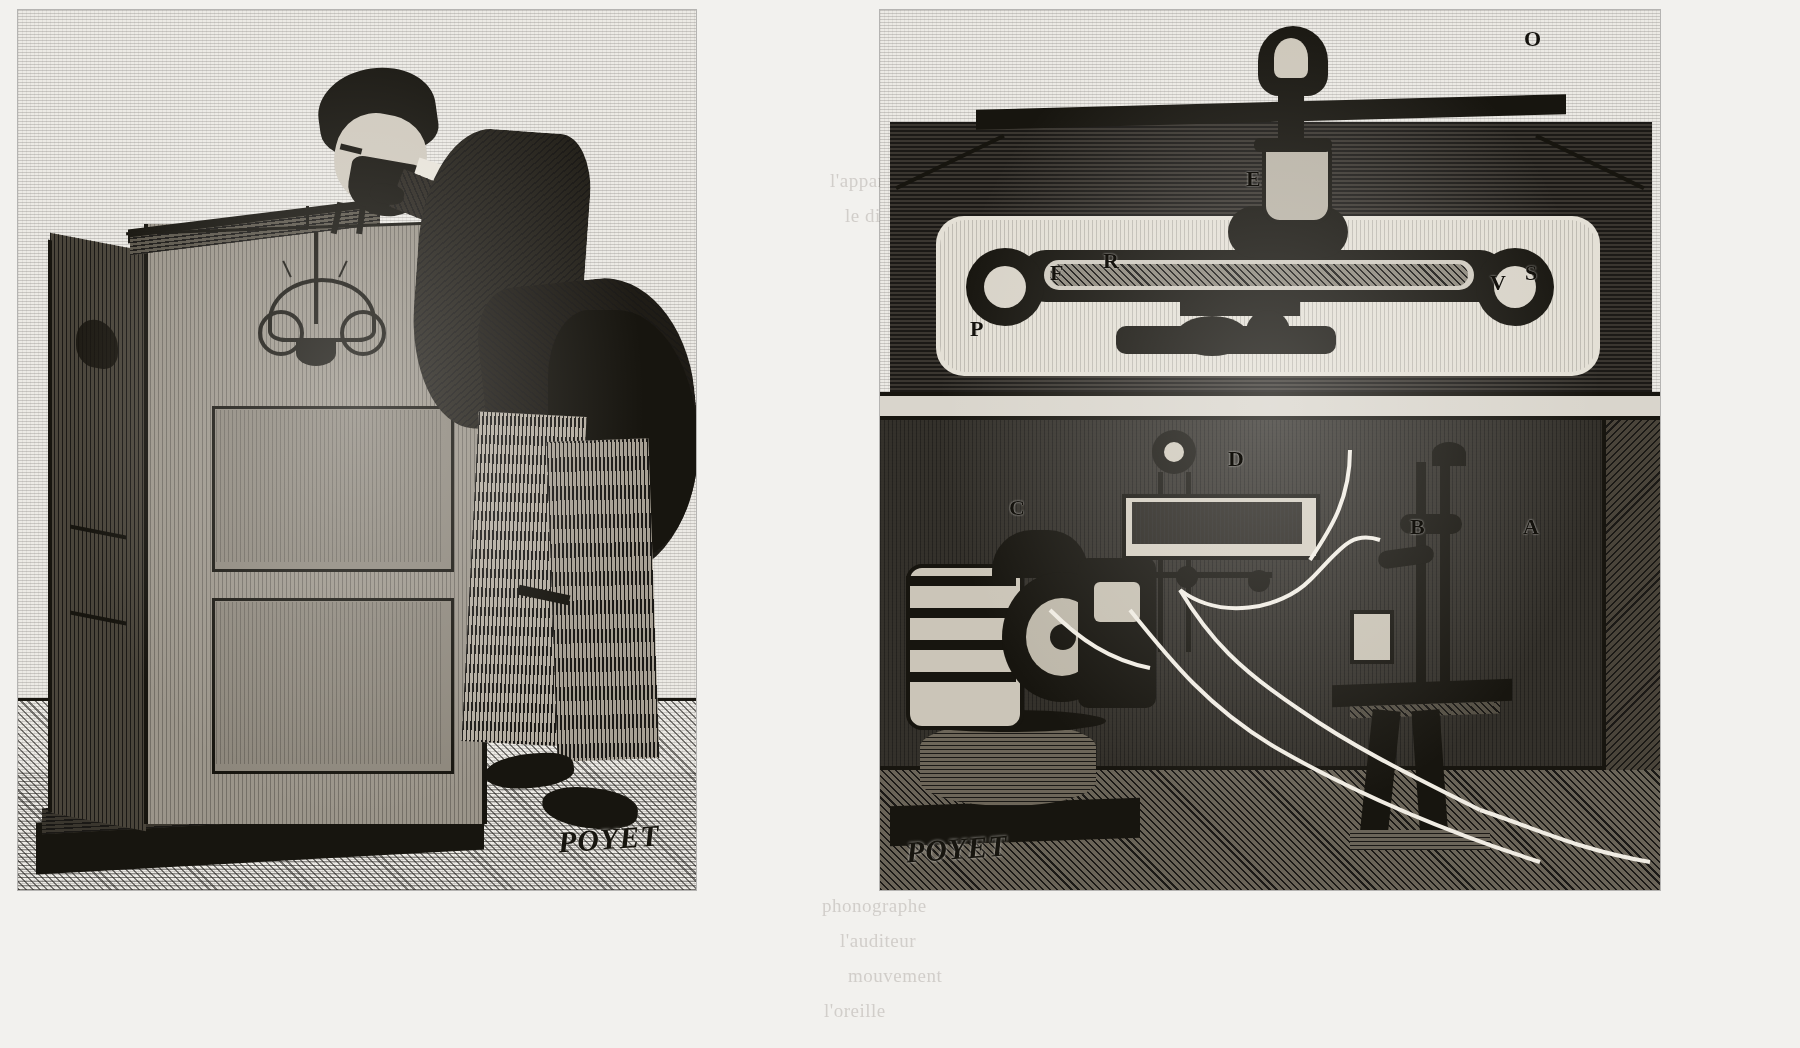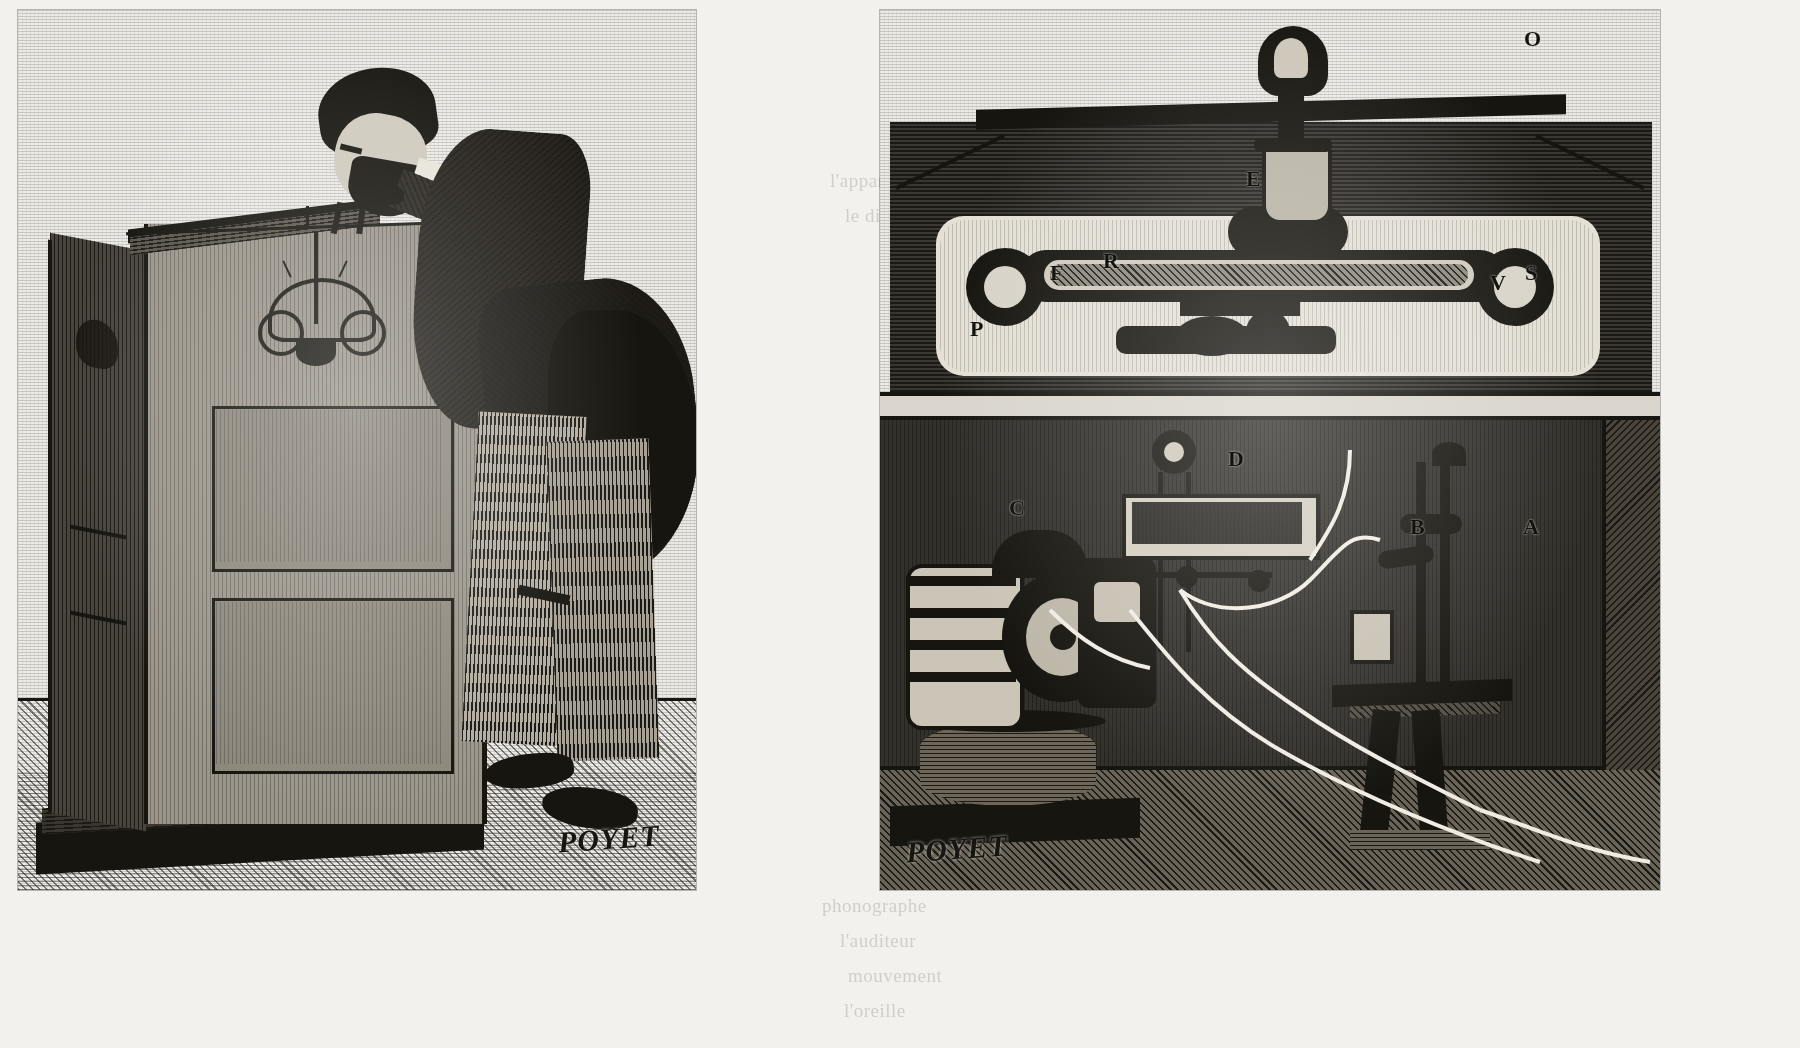--- a/index.html
+++ b/index.html
@@ -88,21 +88,21 @@
 <body>
 
 <div class="page">
 
   <div>
     <div class="bleed" style="left:830px;top:170px;">l'appareil</div>
     <div class="bleed" style="left:845px;top:205px;">le disque</div>
     <div class="bleed" style="left:822px;top:895px;">phonographe</div>
     <div class="bleed" style="left:840px;top:930px;">l'auditeur</div>
     <div class="bleed" style="left:828px;top:965px;margin-left:20px;">mouvement</div>
-    <div class="bleed" style="left:844px;top:1000px;">l'oreille</div>
+    <div class="bleed" style="left:824px;top:1000px;">l'oreille</div>
   </div>
 
   <div class="plate" style="left:18px;top:10px;width:678px;height:880px;">
     <div class="halftone"></div>
 
     <div class="ink hatch-d" style="left:0;top:690px;width:678px;height:190px;opacity:.55;"></div>
     <div class="ink solid" style="left:0;top:688px;width:678px;height:3px;"></div>
     <div class="ink hatch-h" style="left:0;top:760px;width:678px;height:120px;opacity:.45;"></div>
 
     <div class="ink solid" style="left:18px;top:800px;width:448px;height:52px;transform:skewY(-3.2deg);"></div>

